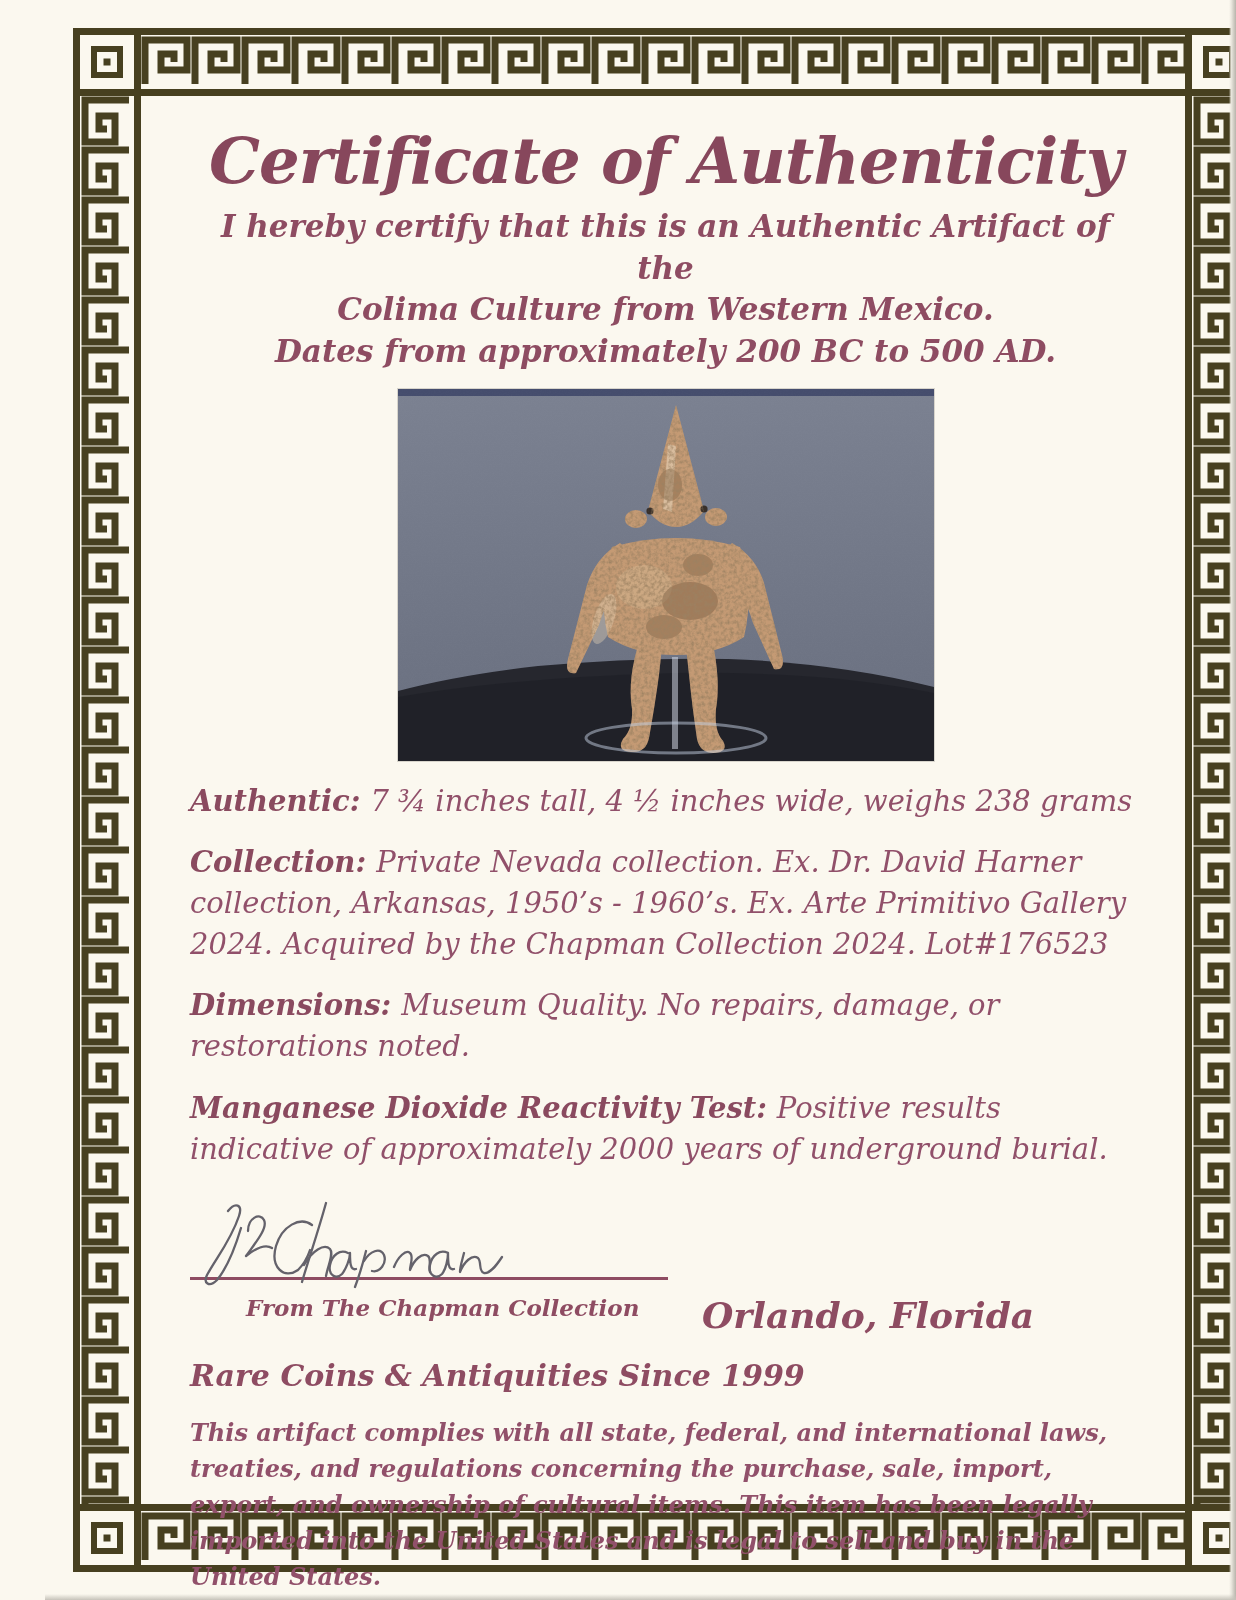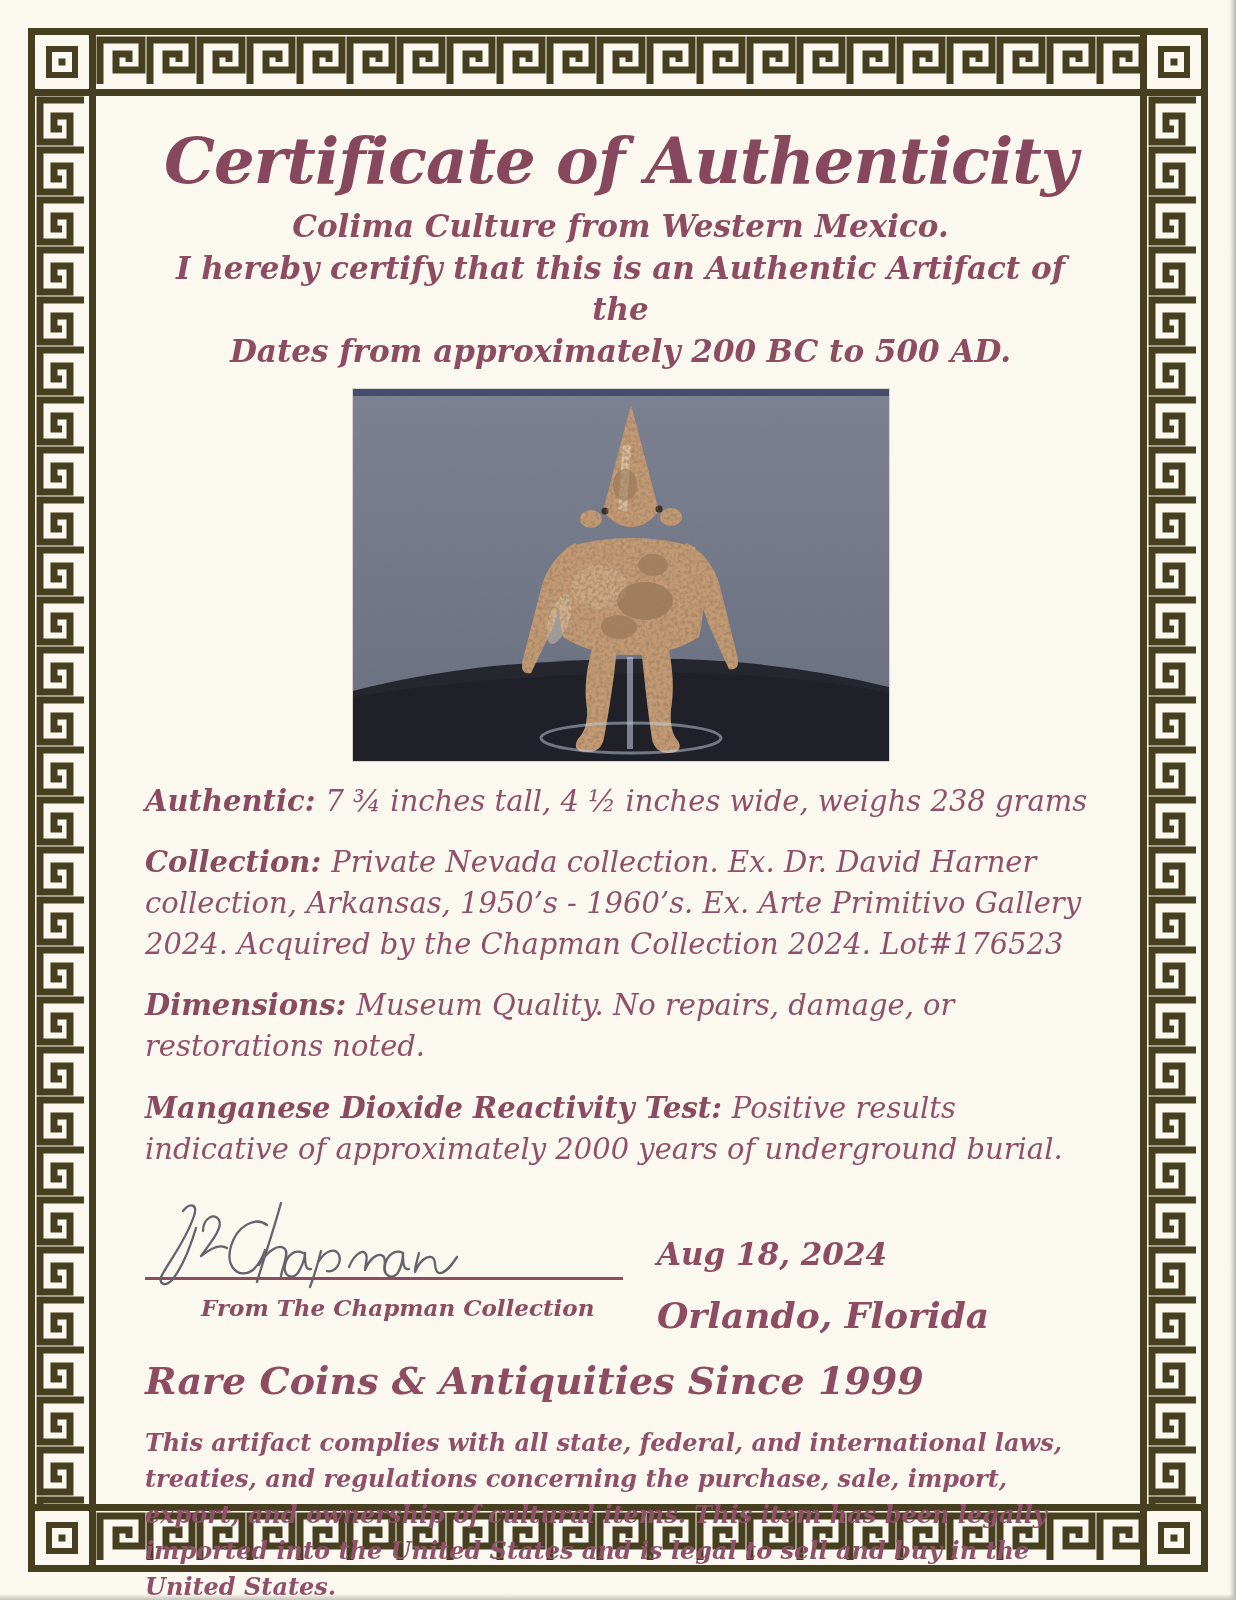--- a/index.html
+++ b/index.html
@@ -2,21 +2,21 @@
 <html><head>
 <meta charset="utf-8">
 <style>
   html,body{margin:0;padding:0;}
   body{
     width:1236px;height:1600px;position:relative;overflow:hidden;
     background:#fbf8ef;
     font-family:"DejaVu Serif", serif;
     color:#8e4c62;
   }
-  .page{position:absolute;inset:0;}
+  .page{position:absolute;inset:0;margin-left:45px;}
   .border-svg{position:absolute;left:0;top:0;}
   .content{
     position:absolute;left:145px;top:96px;width:951px;
     font-style:italic;
   }
   h1.title{
     margin:30px 0 0 0;text-align:center;
     font-size:64px;font-weight:bold;font-style:italic;
     letter-spacing:-1px;color:#87475c;line-height:1.1;
   }
@@ -38,21 +38,21 @@
     border-bottom:3px solid #8e4c62;height:70px;
   }
   .sig{position:absolute;left:4px;bottom:-14px;}
   .sigdate{
     position:absolute;left:512px;bottom:14px;
     font-size:31px;font-weight:bold;
   }
   .fromrow{position:relative;margin-top:8px;height:46px;}
   .from{position:absolute;left:56px;font-size:23px;font-weight:bold;}
   .loc{position:absolute;left:512px;font-size:36px;font-weight:bold;}
-  .tagline{margin:18px 0 0 0;font-size:38px;font-weight:bold;}
+  .tagline{margin:18px 0 0 0;font-size:30px;font-weight:bold;}
   .legal{
     margin:22px 0 0 0;width:918px;
     font-size:24px;font-weight:bold;line-height:1.5;color:#91506a;
   }
   .scan-edge-right{
     position:absolute;top:0;right:0;width:7px;height:100%;
     background:linear-gradient(to left,#b7b4ab,#ece9e0 70%,rgba(236,233,224,0));
   }
   .scan-edge-bottom{
     position:absolute;left:0;bottom:0;width:100%;height:6px;
@@ -98,22 +98,22 @@
     <use href="#cornerOrn" transform="translate(1140,28)"></use>
     <use href="#cornerOrn" transform="translate(28,1504)"></use>
     <use href="#cornerOrn" transform="translate(1140,1504)"></use>
   </svg>
 
   <div class="content">
 
     <h1 class="title">Certificate of Authenticity</h1>
 
     <div class="certify">
+      <div>I hereby certify that this is an Authentic Artifact of the</div>
       <div>Colima Culture from Western Mexico.</div>
-      <div>I hereby certify that this is an Authentic Artifact of the</div>
       <div>Dates from approximately 200 BC to 500 AD.</div>
     </div>
 
     <div class="photo">
       <svg width="536" height="372" viewBox="0 0 536 372" role="img" aria-label="Colima pottery figure with tall conical headdress, outstretched arms, standing on a clear display stand against a gray background">
         <defs>
           <linearGradient id="bgGrad" x1="0" y1="0" x2="0" y2="1">
             <stop offset="0" stop-color="#7b8191"></stop>
             <stop offset="0.7" stop-color="#6e7484"></stop>
             <stop offset="1" stop-color="#696f7f"></stop>
@@ -199,21 +199,20 @@
             <path d="M110,70 C118,56 130,48 136,54 C140,59 134,70 132,81"></path>
             <path d="M154,58 C146,54 138,60 136,70 C134,80 142,85 148,79 C152,74 156,64 156,58 C156,66 156,76 162,74"></path>
             <path d="M172,56 C168,72 164,84 161,92"></path>
             <path d="M170,66 C176,56 186,52 190,60 C193,68 186,78 178,76"></path>
             <path d="M200,72 C204,62 212,54 216,58 C220,61 216,70 216,75 C220,65 228,57 234,61 C238,64 234,73 236,77"></path>
             <path d="M254,58 C246,54 238,60 236,70 C234,80 242,85 248,79 C252,74 254,64 254,58 C254,66 254,76 260,74"></path>
             <path d="M270,58 C268,66 266,72 266,77 C270,67 278,59 284,63 C288,67 284,76 290,78 C296,79 302,71 308,62"></path>
           </g>
         </svg>
       </div>
-      <span class="sigdate">Aug 18, 2024</span>
     </div>
 
     <div class="fromrow">
       <span class="from">From The Chapman Collection</span>
       <span class="loc">Orlando, Florida</span>
     </div>
 
     <p class="tagline">Rare Coins &amp; Antiquities Since 1999</p>
 
     <p class="legal">This artifact complies with all state, federal, and international laws, treaties, and regulations concerning the purchase, sale, import, export, and ownership of cultural items. This item has been legally imported into the United States and is legal to sell and buy in the United States.</p>

